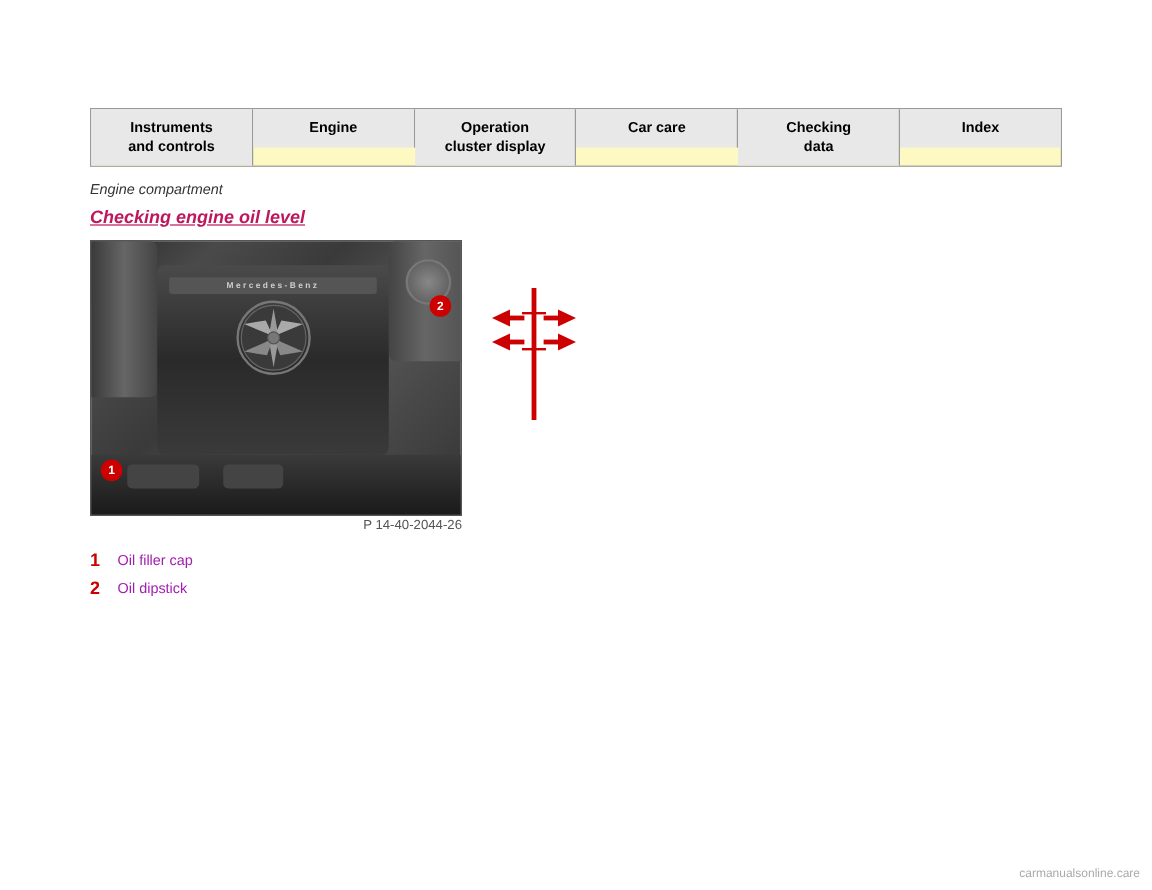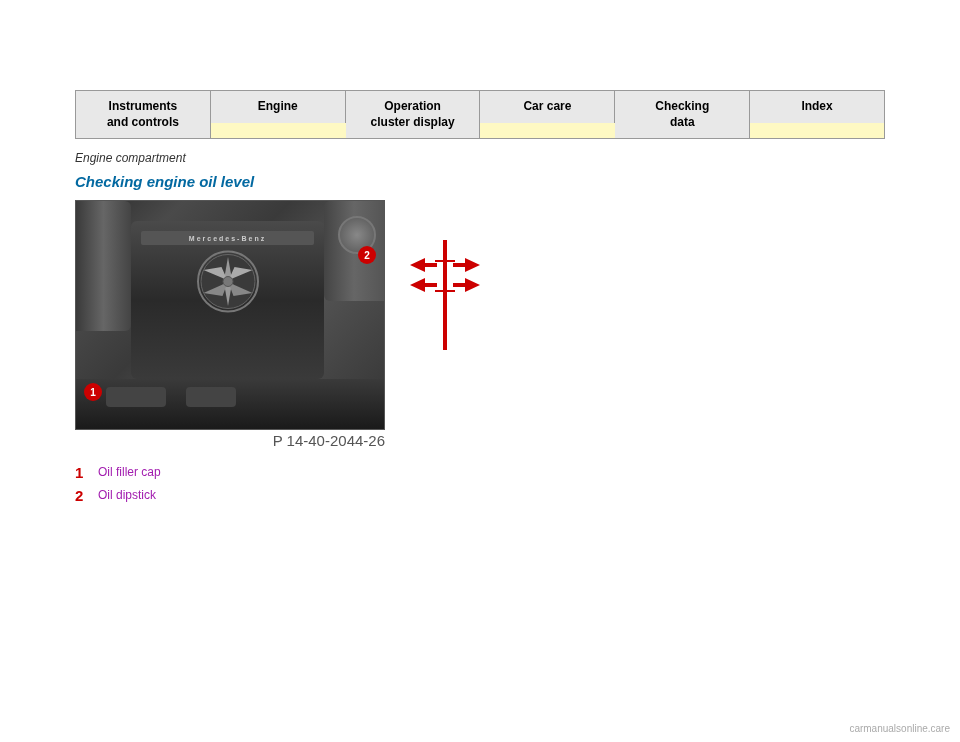--- a/index.html
+++ b/index.html
@@ -54,23 +54,24 @@
     .breadcrumb {
       font-size: 12px;
       color: #333;
       margin-bottom: 8px;
       font-style: italic;
     }
 
     .section-title {
       font-size: 15px;
       font-weight: bold;
-      color: #0369a1;
+      color: #be185d;
       margin-bottom: 10px;
       font-style: italic;
+      text-decoration: underline;
     }
 
     .main-content {
       display: flex;
       gap: 20px;
       align-items: flex-start;
     }
 
     
     .engine-image-container {
@@ -113,21 +114,21 @@
       bottom: 28px;
       left: 8px;
     }
 
     .badge-2 {
       top: 45px;
       right: 8px;
     }
 
     .image-caption {
-      font-size: 15px;
+      font-size: 11px;
       color: #555;
       text-align: right;
       margin-top: 2px;
     }
 
     
     .item-list {
       margin-top: 15px;
     }
 

